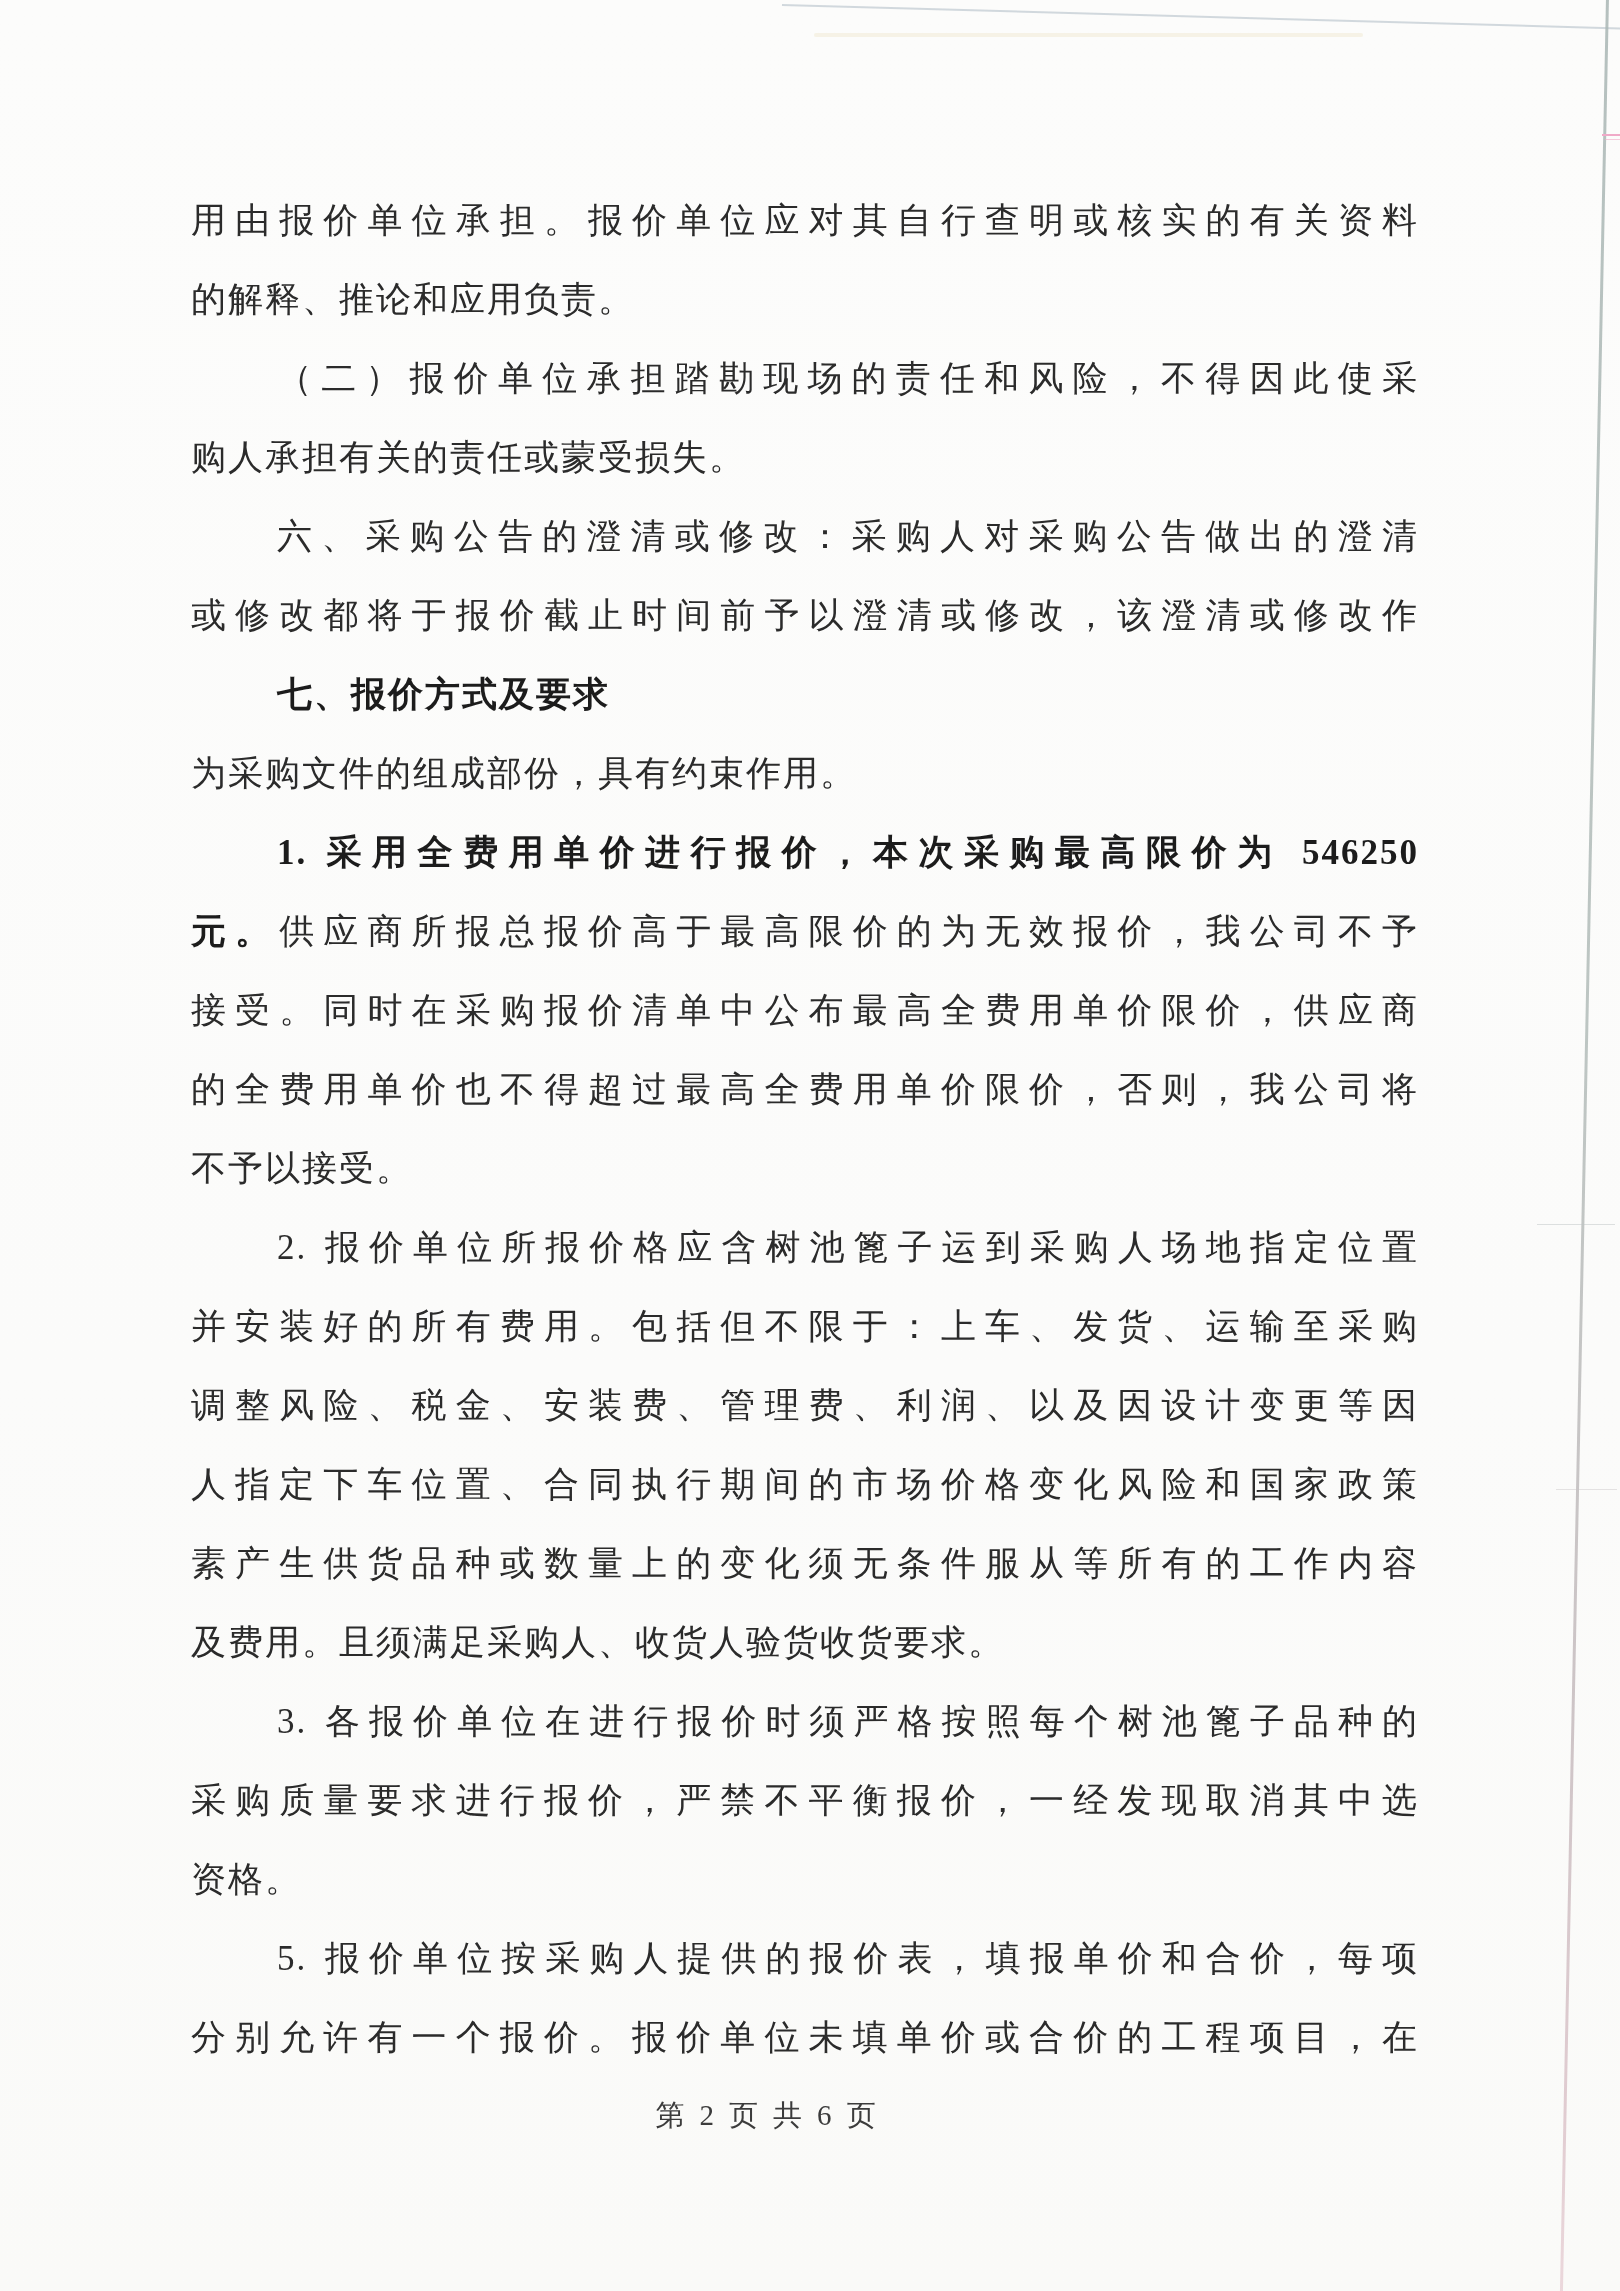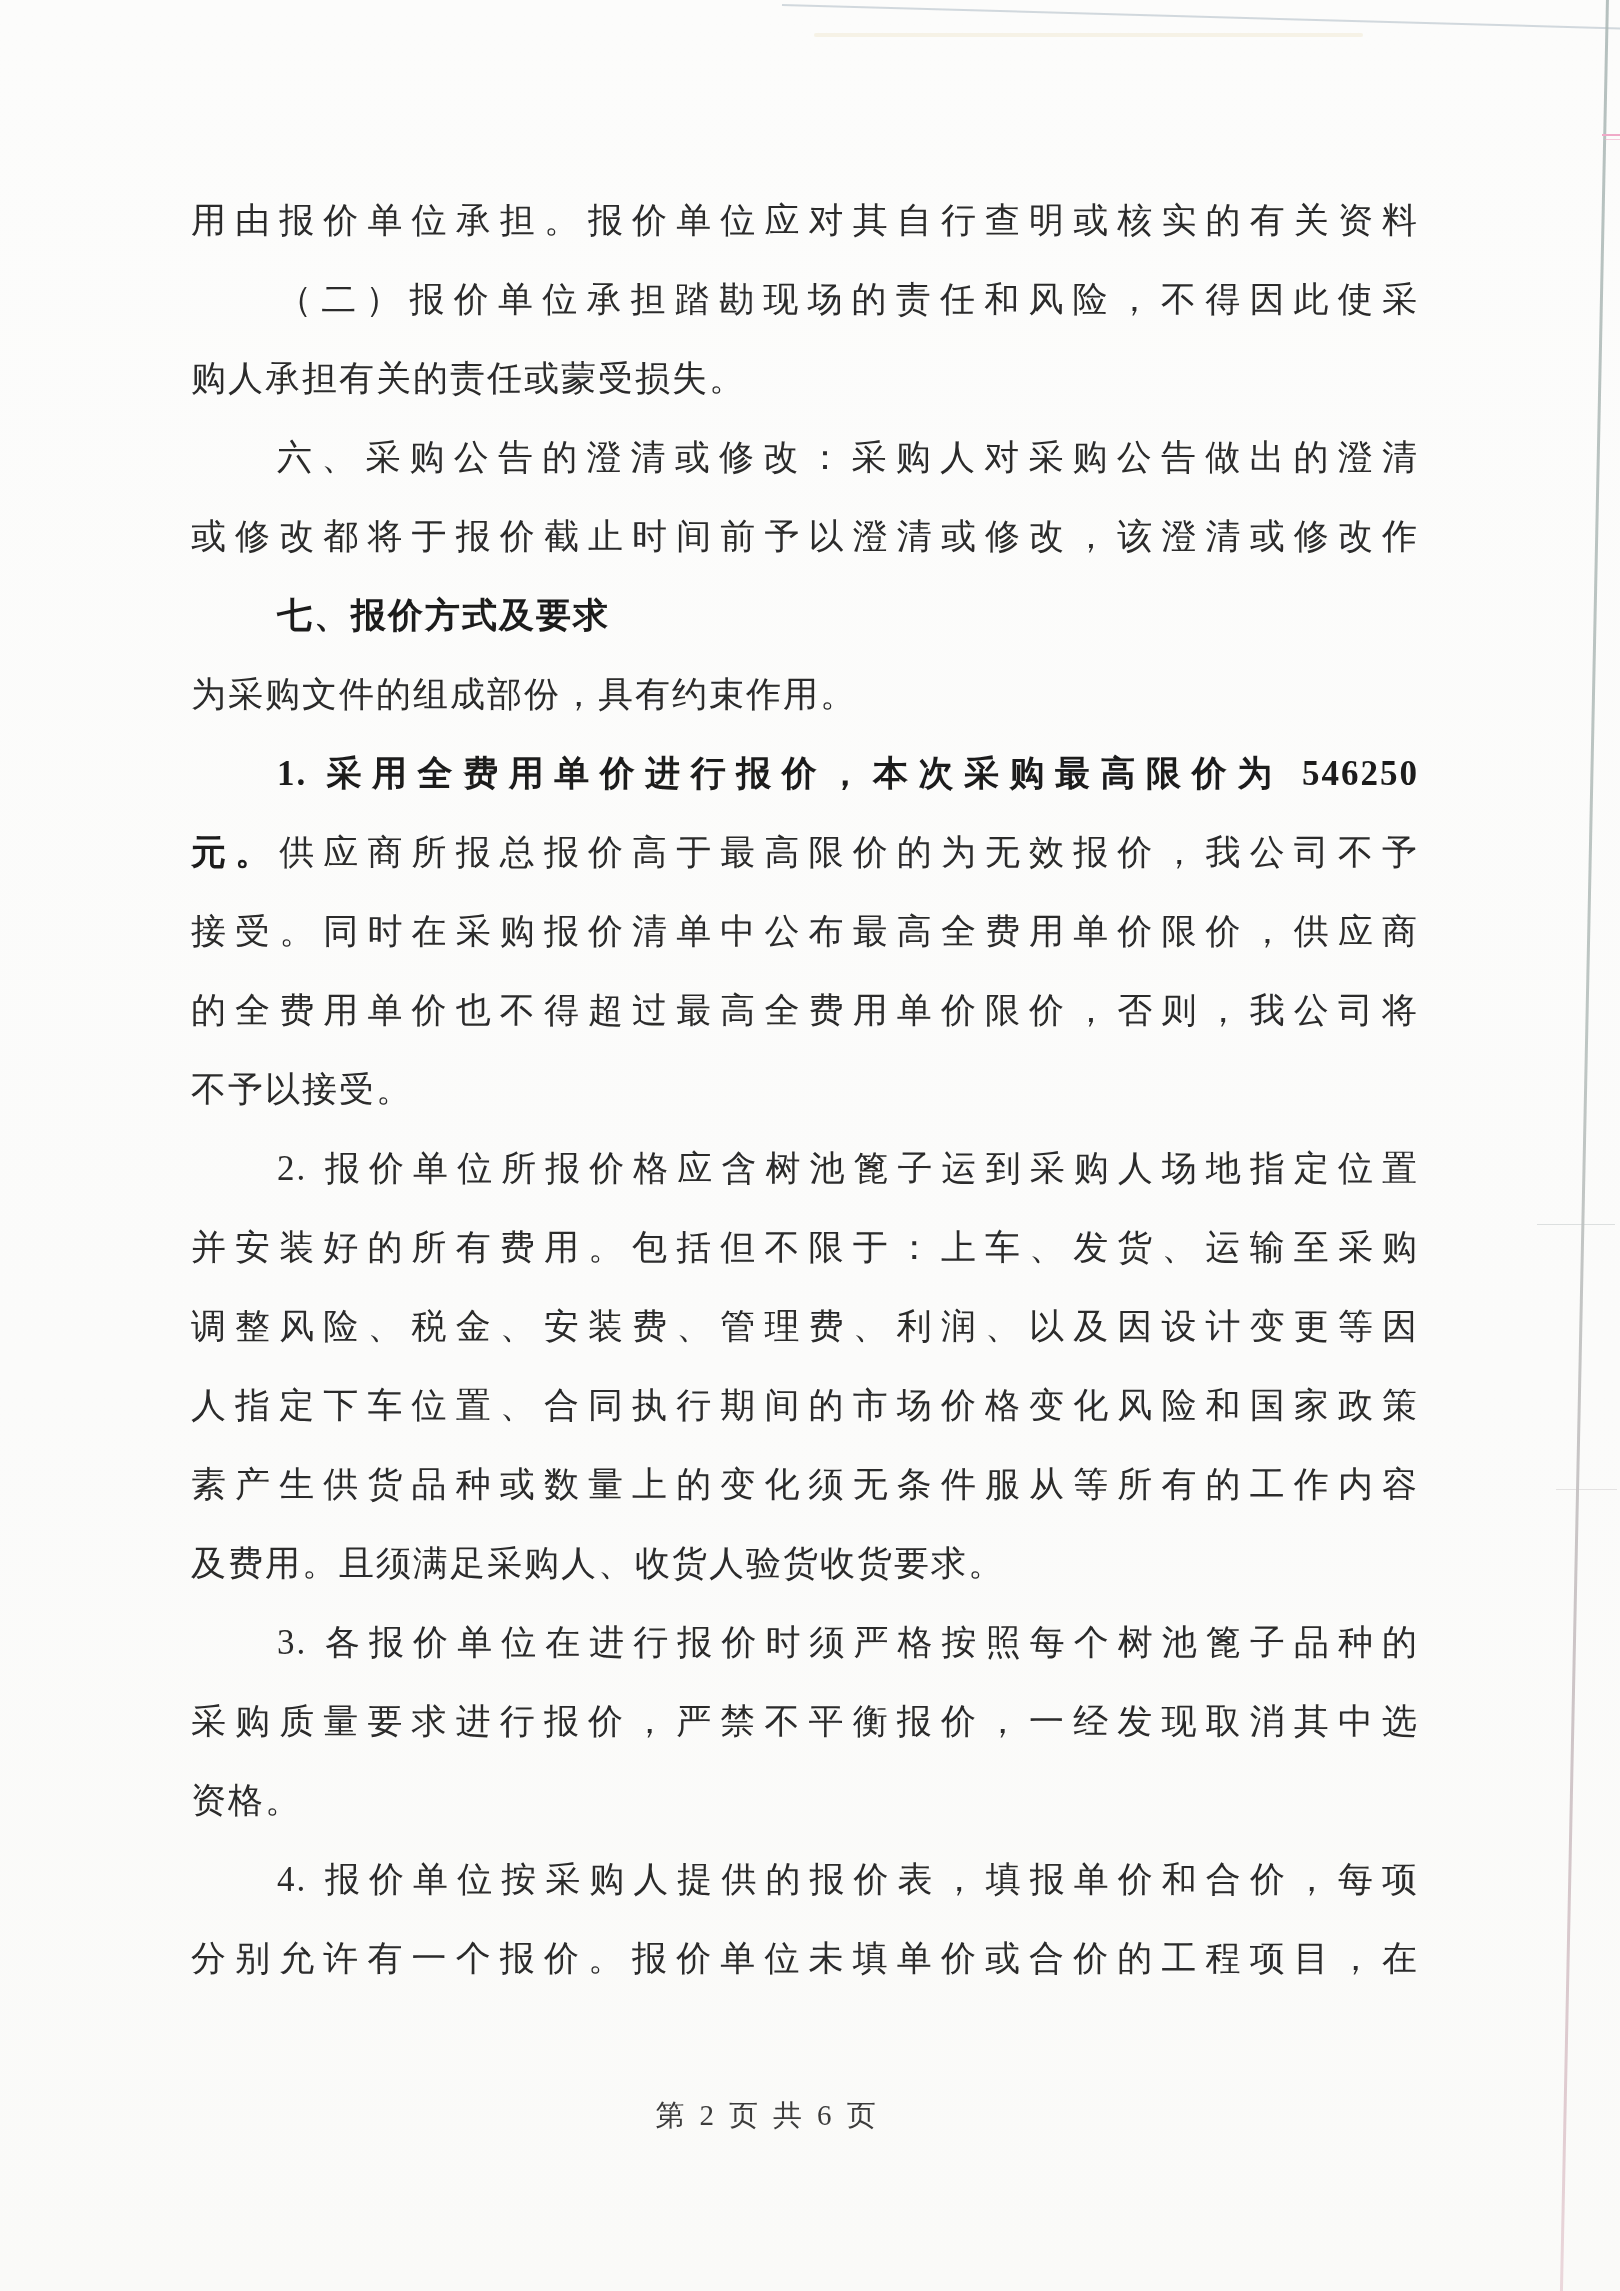--- a/index.html
+++ b/index.html
@@ -121,41 +121,42 @@
     background: rgba(200, 195, 198, 0.45);
   }
 </style>
 </head>
 <body>
 
 <div class="page">
 
   <div class="text-block">
     <div class="line just"><span class="b"></span><span>用由报价单位承担。报价单位应对其自行查明或核实的有关资料</span></div>
+    <div class="line"><span class="b"></span><span>的解释、推论和应用负责。</span></div>
     <div class="line ind just"><span class="b"></span><span>（二）报价单位承担踏勘现场的责任和风险，不得因此使采</span></div>
     <div class="line"><span class="b"></span><span>购人承担有关的责任或蒙受损失。</span></div>
     <div class="line ind just"><span class="b"></span><span>六、采购公告的澄清或修改：采购人对采购公告做出的澄清</span></div>
     <div class="line just"><span class="b"></span><span>或修改都将于报价截止时间前予以澄清或修改，该澄清或修改作</span></div>
     <div class="line ind"><span class="b">七、报价方式及要求</span><span></span></div>
     <div class="line"><span class="b"></span><span>为采购文件的组成部份，具有约束作用。</span></div>
     <div class="line ind just"><span class="b">1. 采用全费用单价进行报价，本次采购最高限价为 546250</span><span></span></div>
     <div class="line just"><span class="b">元。</span><span>供应商所报总报价高于最高限价的为无效报价，我公司不予</span></div>
     <div class="line just"><span class="b"></span><span>接受。同时在采购报价清单中公布最高全费用单价限价，供应商</span></div>
     <div class="line just"><span class="b"></span><span>的全费用单价也不得超过最高全费用单价限价，否则，我公司将</span></div>
     <div class="line"><span class="b"></span><span>不予以接受。</span></div>
     <div class="line ind just"><span class="b"></span><span>2. 报价单位所报价格应含树池篦子运到采购人场地指定位置</span></div>
     <div class="line just"><span class="b"></span><span>并安装好的所有费用。包括但不限于：上车、发货、运输至采购</span></div>
     <div class="line just"><span class="b"></span><span>调整风险、税金、安装费、管理费、利润、以及因设计变更等因</span></div>
     <div class="line just"><span class="b"></span><span>人指定下车位置、合同执行期间的市场价格变化风险和国家政策</span></div>
     <div class="line just"><span class="b"></span><span>素产生供货品种或数量上的变化须无条件服从等所有的工作内容</span></div>
     <div class="line"><span class="b"></span><span>及费用。且须满足采购人、收货人验货收货要求。</span></div>
     <div class="line ind just"><span class="b"></span><span>3. 各报价单位在进行报价时须严格按照每个树池篦子品种的</span></div>
     <div class="line just"><span class="b"></span><span>采购质量要求进行报价，严禁不平衡报价，一经发现取消其中选</span></div>
     <div class="line"><span class="b"></span><span>资格。</span></div>
-    <div class="line ind just"><span class="b"></span><span>4. 报价单位按采购人提供的报价表，填报单价和合价，每项</span></div>
+    <div class="line ind just"><span class="b"></span><span>5. 报价单位按采购人提供的报价表，填报单价和合价，每项</span></div>
     <div class="line just"><span class="b"></span><span>分别允许有一个报价。报价单位未填单价或合价的工程项目，在</span></div>
   </div>
 
   <div class="footer">第 2 页 共 6 页</div>
 
   <div class="edge-top"></div>
   <div class="smudge-top"></div>
   <div class="edge-right"></div>
   <div class="pink-tick"></div>
   <div class="pink-tick2"></div>

